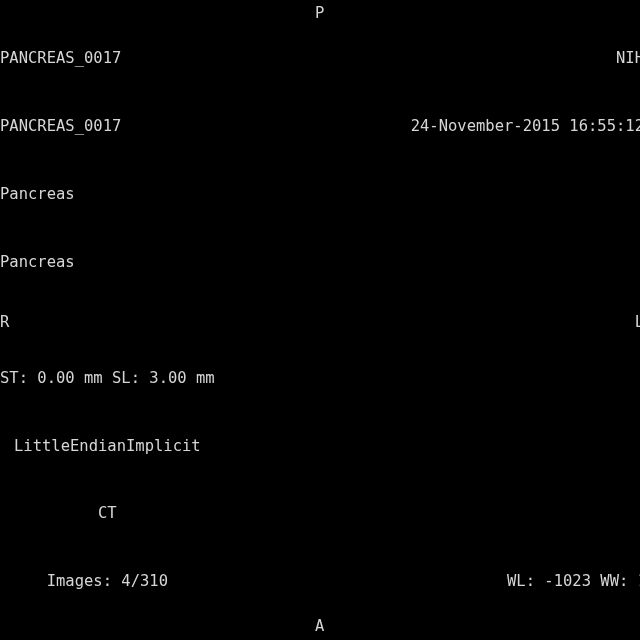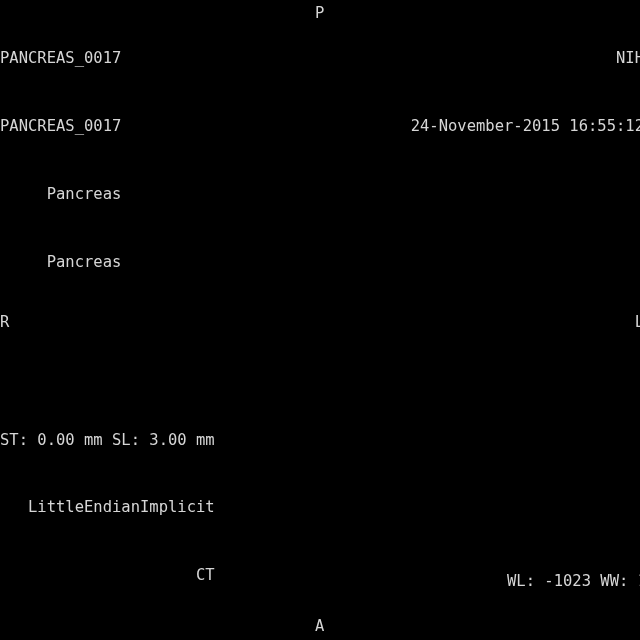--- a/index.html
+++ b/index.html
@@ -42,33 +42,33 @@
     font-size: 15.5px;
     line-height: 22.6px;
     letter-spacing: 0px;
     white-space: pre;
     text-shadow: 0 0 1px rgba(0,0,0,0.9);
   }
 
   #overlay-top-left {
     left: 0px;
     top: 2px;
-    text-align: right;
+    text-align: left;
   }
 
   #overlay-top-right {
     right: -4px;
     top: 2px;
     text-align: right;
   }
 
   #overlay-bottom-left {
     left: 0px;
-    bottom: 8px;
-    text-align: right;
+    bottom: 2px;
+    text-align: center;
   }
 
   #overlay-bottom-right {
     right: -7px;
     bottom: 2px;
     text-align: right;
   }
 
   
   .orient {
@@ -114,20 +114,21 @@
 
   <div class="overlay" id="overlay-top-right">
     <span class="line">NIH</span>
     <span class="line">24-November-2015 16:55:12</span>
   </div>
 
   <div class="overlay" id="overlay-bottom-left">
     <span class="line">ST: 0.00 mm SL: 3.00 mm</span>
     <span class="line">LittleEndianImplicit</span>
     <span class="line">CT</span>
+    <span class="line">Images: 4/310</span>
   </div>
 
   <div class="overlay" id="overlay-bottom-right">
     <span class="line">WL: -1023 WW: 1</span>
   </div>
 
   <div class="orient" id="orient-posterior">P</div>
   <div class="orient" id="orient-anterior">A</div>
   <div class="orient" id="orient-right">R</div>
   <div class="orient" id="orient-left">L</div>

